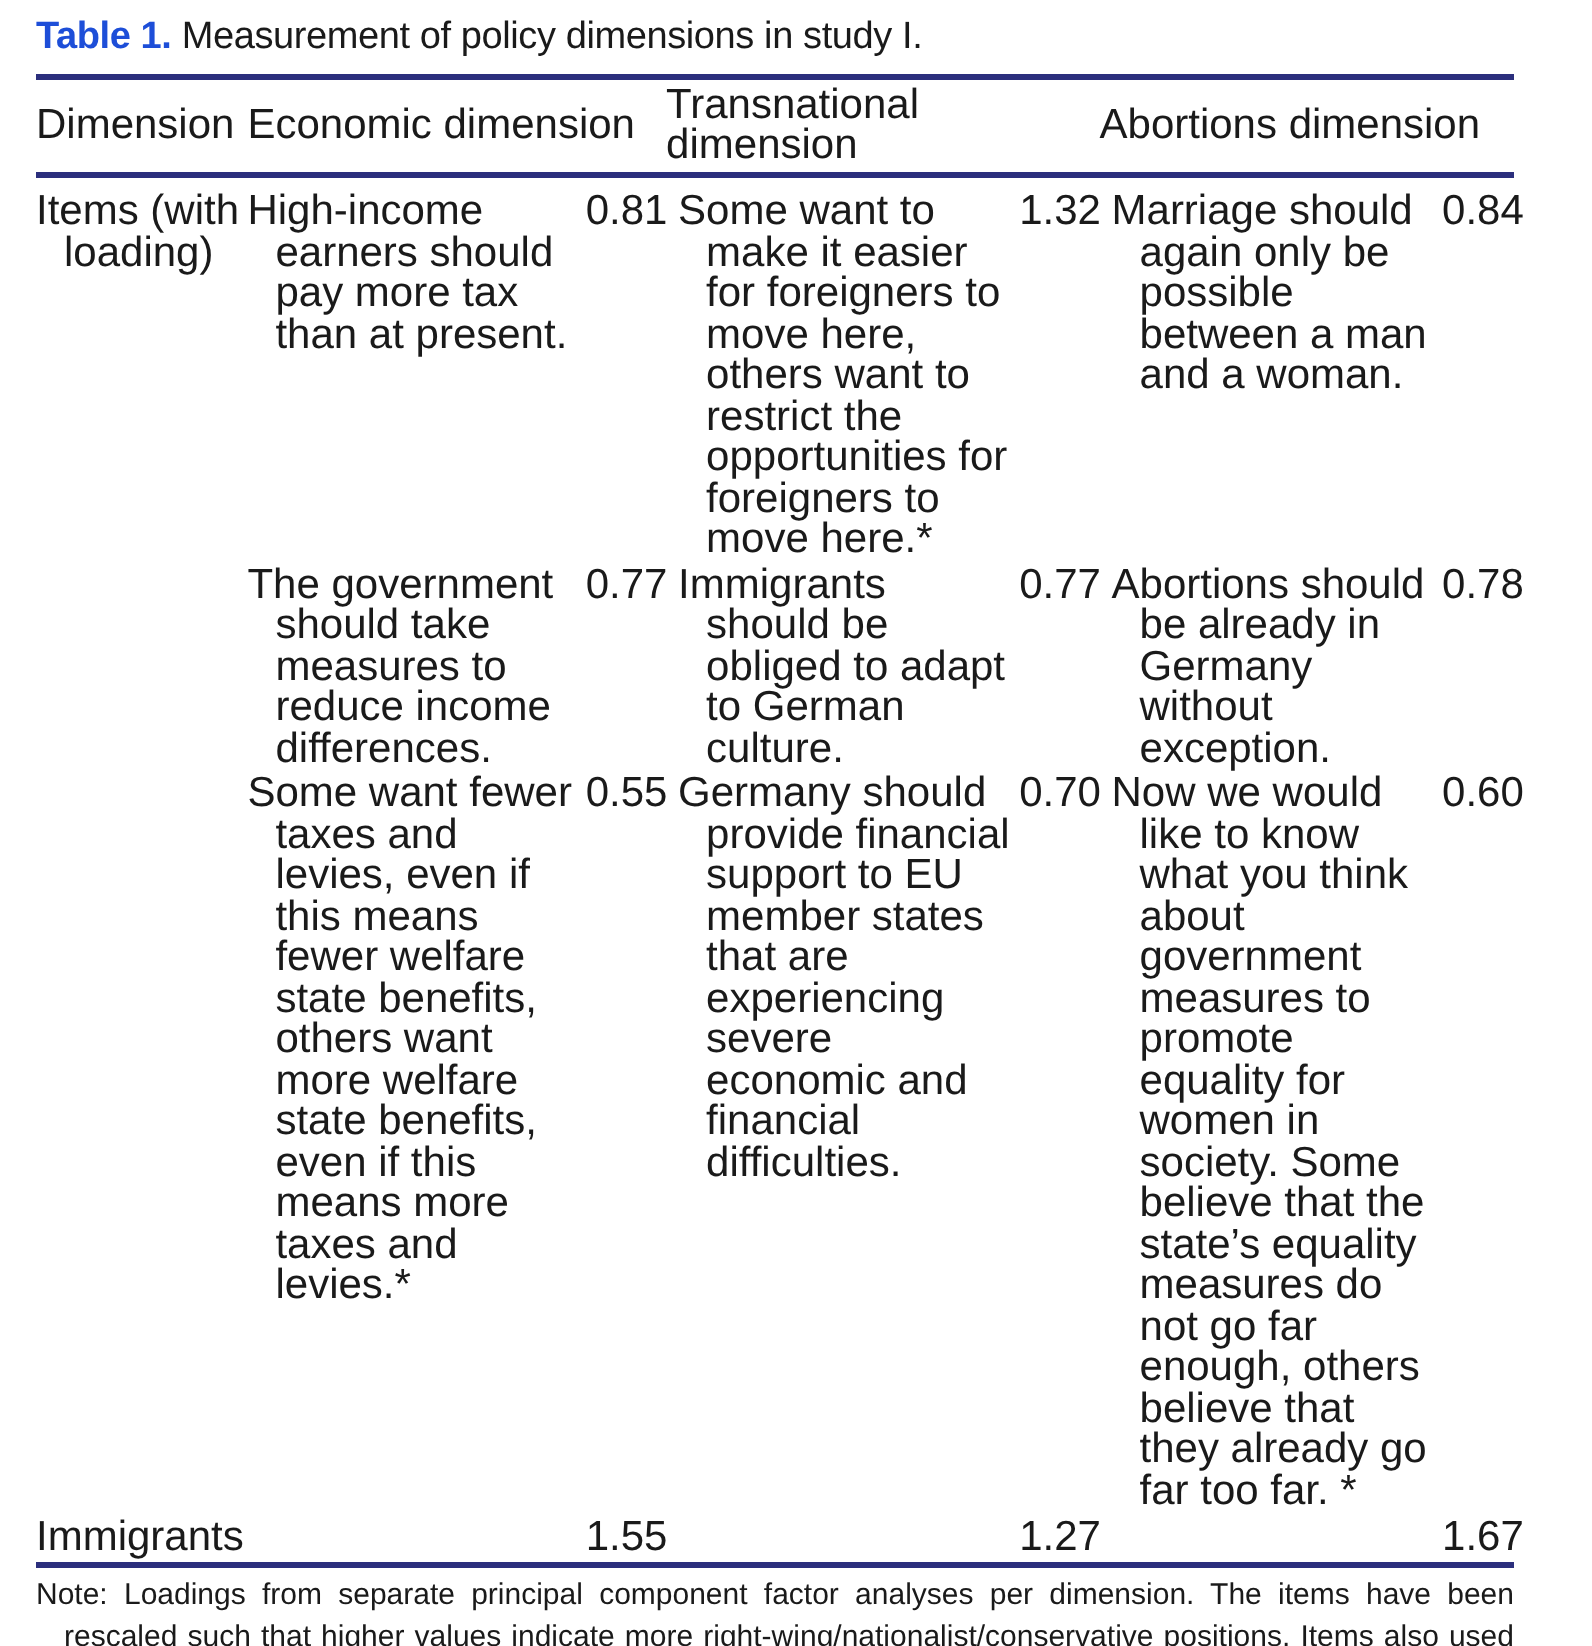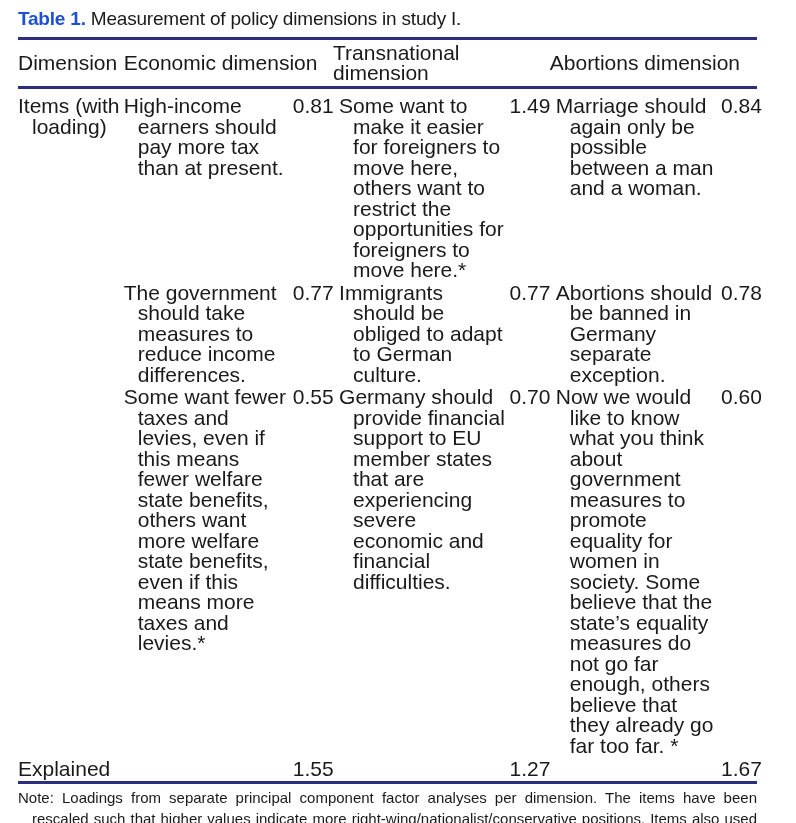--- a/index.html
+++ b/index.html
@@ -71,59 +71,59 @@
         <td class="label-cell">
             <span class="hang">Items (with loading)</span>
           </td>
         <td class="item">
             <span class="hang">High-income earners should pay more tax than at present.</span>
           </td>
         <td class="num">0.81</td>
         <td class="item" style="padding-left:6px">
             <span class="hang">Some want to make it easier for foreigners to move here, others want to restrict the opportunities for foreigners to move here.*</span>
           </td>
-        <td class="num">1.49</td>
+        <td class="num">1.32</td>
         <td class="item" style="padding-left:6px">
             <span class="hang">Marriage should again only be possible between a man and a woman.</span>
           </td>
         <td class="num3">0.84</td>
       </tr>
       <tr class="itemrow">
         <td></td>
         <td class="item">
             <span class="hang">The government should take measures to reduce income differences.</span>
           </td>
         <td class="num">0.77</td>
         <td class="item" style="padding-left:6px">
             <span class="hang">Immigrants should be obliged to adapt to German culture.</span>
           </td>
         <td class="num">0.77</td>
         <td class="item" style="padding-left:6px">
-            <span class="hang">Abortions should be banned in Germany separate exception.</span>
+            <span class="hang">Abortions should be already in Germany without exception.</span>
           </td>
         <td class="num3">0.78</td>
       </tr>
       <tr class="itemrow">
         <td></td>
         <td class="item">
             <span class="hang">Some want fewer taxes and levies, even if this means fewer welfare state benefits, others want more welfare state benefits, even if this means more taxes and levies.*</span>
           </td>
         <td class="num">0.55</td>
         <td class="item" style="padding-left:6px">
             <span class="hang">Germany should provide financial support to EU member states that are experiencing severe economic and financial difficulties.</span>
           </td>
         <td class="num">0.70</td>
         <td class="item" style="padding-left:6px">
             <span class="hang">Now we would like to know what you think about government measures to promote equality for women in society. Some believe that the state’s equality measures do not go far enough, others believe that they already go far too far. *</span>
           </td>
         <td class="num3">0.60</td>
       </tr>
       <tr class="stat">
         <td class="label-cell">
-            <span class="hang">Explained</span>
+            <span class="hang">Immigrants</span>
           </td>
         <td></td>
         <td class="num">1.55</td>
         <td></td>
         <td class="num">1.27</td>
         <td></td>
         <td class="num3">1.67</td>
       </tr>
       <tr>
           <td colspan="7" style="padding:2px 0 0 0">

